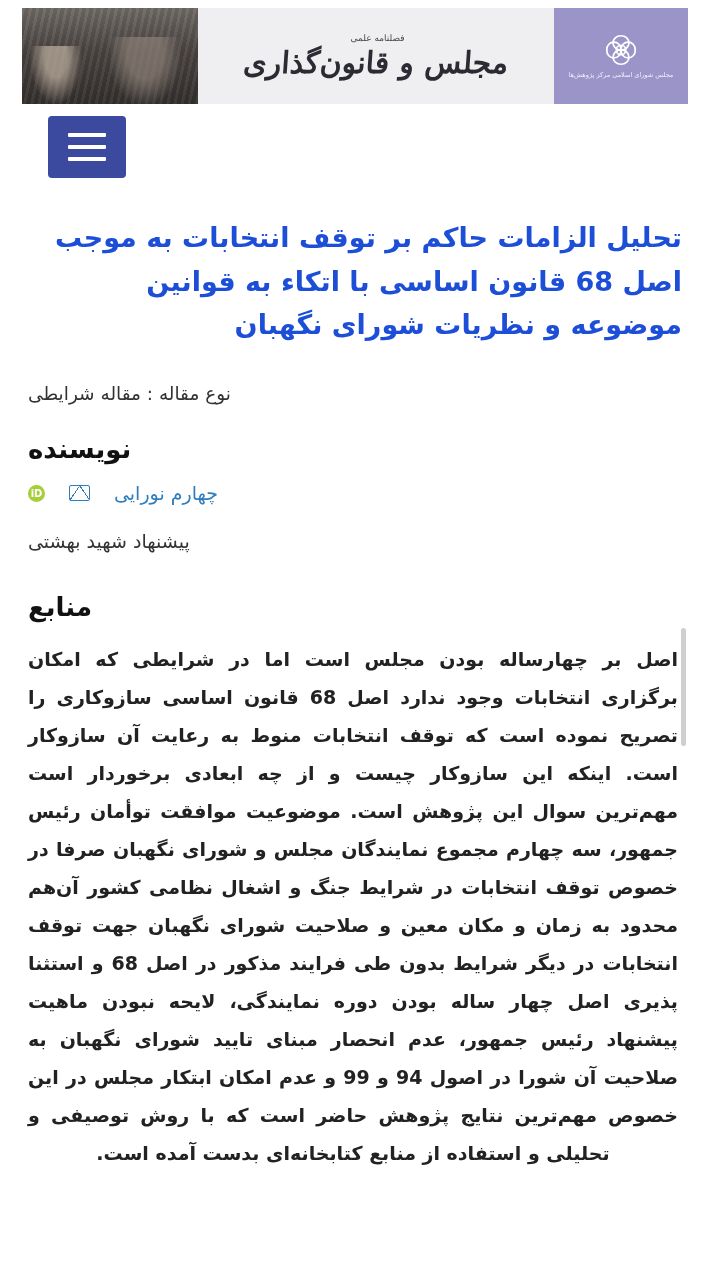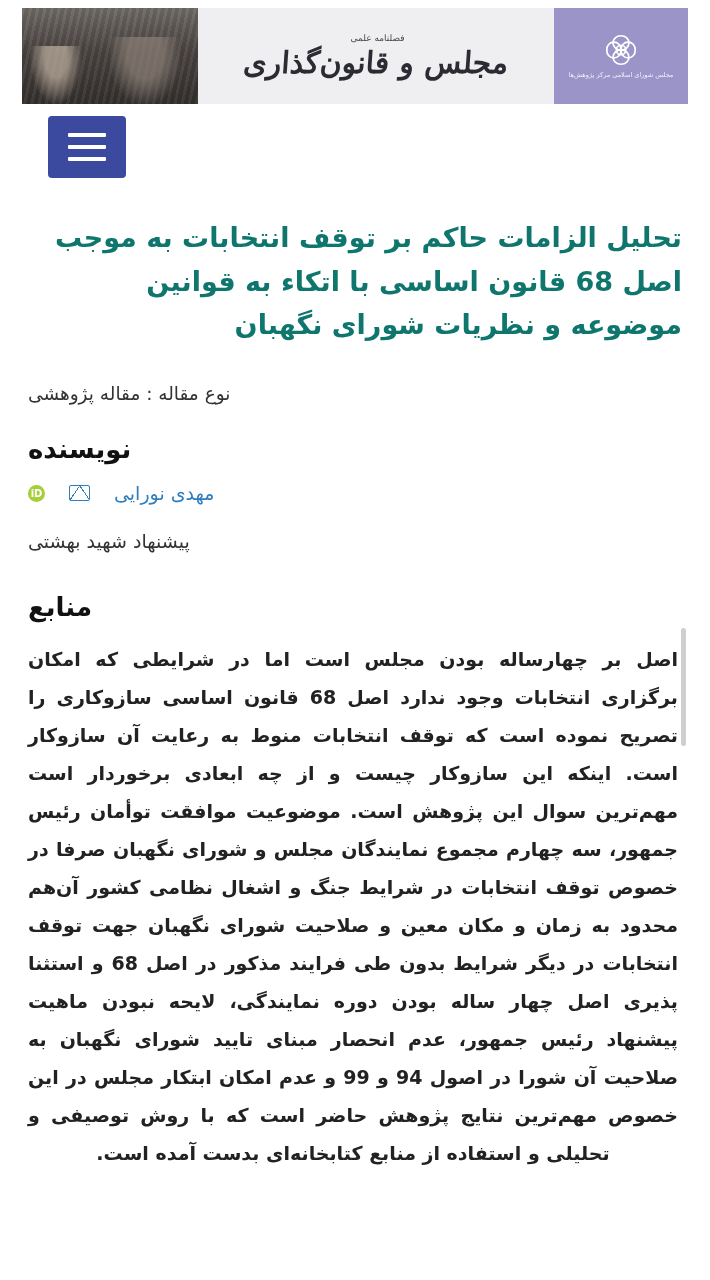--- a/index.html
+++ b/index.html
@@ -139,21 +139,21 @@
 
   
   .content {
     padding: 0 28px 40px 28px;
     margin-top: 112px;
   }
   h1.article-title {
     font-size: 27px;
     line-height: 1.62;
     font-weight: 700;
-    color: #0f766e;
+    color: #1d4ed8;
     text-align: right;
     margin: 0 0 36px 0;
     letter-spacing: 0;
   }
   .meta-line {
     font-size: 18.5px;
     color: #333;
     text-align: left;
     margin: 0 0 30px 0;
     direction: rtl;
@@ -271,28 +271,28 @@
 <button class="hamburger" aria-label="menu">
   <span></span>
   <span></span>
   <span></span>
 </button>
 
 <div class="content">
 
   <h1 class="article-title">تحلیل الزامات حاکم بر توقف انتخابات به موجب اصل 68 قانون اساسی با اتکاء به قوانین موضوعه و نظریات شورای نگهبان</h1>
 
-  <p class="meta-line">نوع مقاله : مقاله پژوهشی</p>
+  <p class="meta-line">نوع مقاله : مقاله شرایطی</p>
 
   <h2 class="section-heading">نویسنده</h2>
 
   <div class="author-row">
     <span class="orcid-icon">iD</span>
     <span class="mail-icon"></span>
-    <a class="author-name" href="#">مهدی نورایی</a>
+    <a class="author-name" href="#">چهارم نورایی</a>
   </div>
 
   <p class="affiliation">پیشنهاد شهید بهشتی</p>
 
   <h2 class="section-heading">منابع</h2>
 
   <p class="abstract-body">اصل بر چهارساله بودن مجلس است اما در شرایطی که امکان برگزاری انتخابات وجود ندارد اصل 68 قانون اساسی سازوکاری را تصریح نموده است که توقف انتخابات منوط به رعایت آن سازوکار است. اینکه این سازوکار چیست و از چه ابعادی برخوردار است مهم‌ترین سوال این پژوهش است. موضوعیت موافقت توأمان رئیس جمهور، سه چهارم مجموع نمایندگان مجلس و شورای نگهبان صرفا در خصوص توقف انتخابات در شرایط جنگ و اشغال نظامی کشور آن‌هم محدود به زمان و مکان معین و صلاحیت شورای نگهبان جهت توقف انتخابات در دیگر شرایط بدون طی فرایند مذکور در اصل 68 و استثنا پذیری اصل چهار ساله بودن دوره نمایندگی، لایحه نبودن ماهیت پیشنهاد رئیس جمهور، عدم انحصار مبنای تایید شورای نگهبان به صلاحیت آن شورا در اصول 94 و 99 و عدم امکان ابتکار مجلس در این خصوص مهم‌ترین نتایج پژوهش حاضر است که با روش توصیفی و تحلیلی و استفاده از منابع کتابخانه‌ای بدست آمده است.</p>
 </div>
 
 <div class="scroll-hint"></div>

